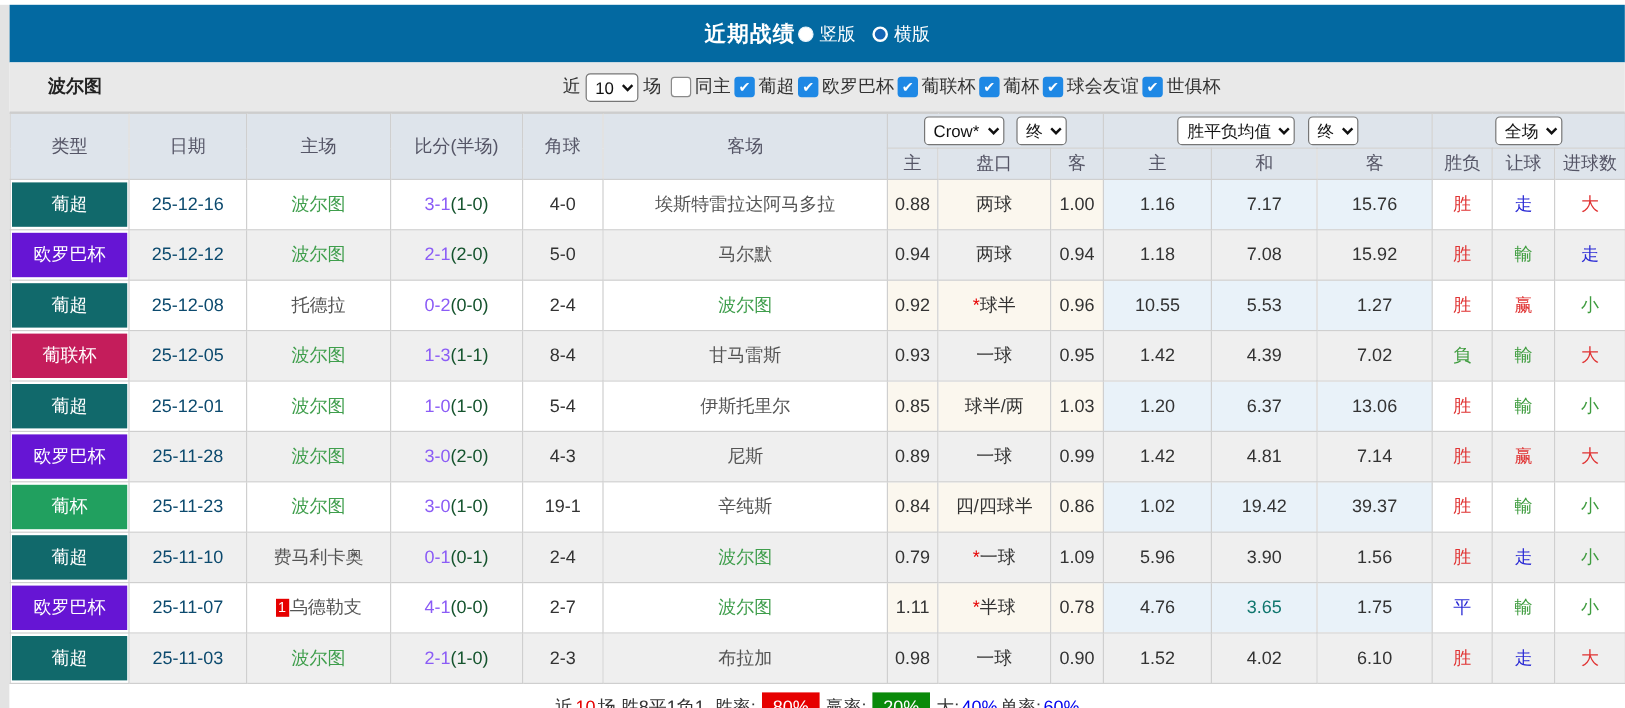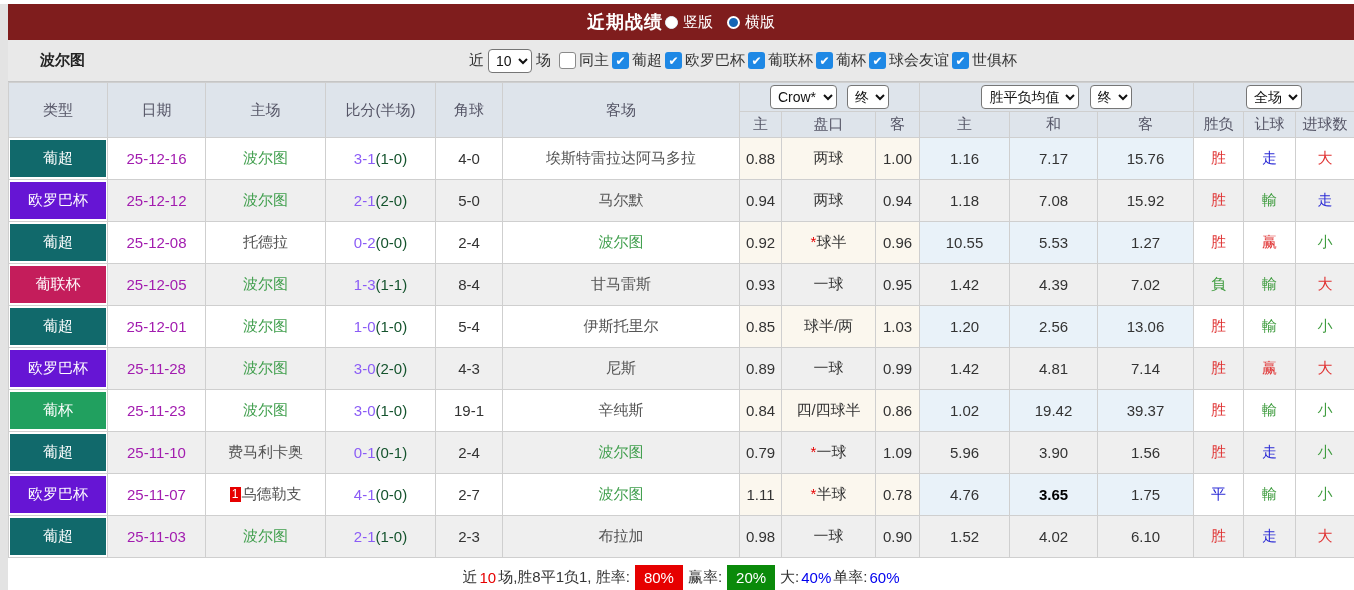--- a/index.html
+++ b/index.html
@@ -7,21 +7,21 @@
     width: 1354px; height: 590px; overflow: hidden;
     background: #ffffff;
     font-family: "Liberation Sans", "DejaVu Sans", sans-serif;
     color: #333;
   }
   .left-strip { position: absolute; left: 0; top: 4px; width: 8px; height: 586px; background: #e3e3e3; }
   .widget { position: absolute; left: 8px; top: 4px; width: 1346px; }
 
   
   .titlebar {
-    height: 36px; background: #7f1d1d; display: flex; align-items: center; justify-content: center;
+    height: 48px; background: #0369a1; display: flex; align-items: center; justify-content: center;
   }
   .titlebar .title { color: #fff; font-weight: bold; font-size: 18px; letter-spacing: 1px; }
   .radio { display: inline-block; width: 13px; height: 13px; border-radius: 50%; margin: 0 5px 0 2px; }
   .radio.checked { background: #fff; border: 1px solid #e8f4fb; }
   .radio.unchecked { background: #1565b5; border: 2px solid #fff; margin-left: 14px; }
   .radio-label { color: #fff; font-size: 15px; }
 
   
   .filterbar {
     height: 42px; background: #e9e9e9; display: flex; align-items: center; position: relative;
@@ -45,30 +45,30 @@
   table { border-collapse: collapse; table-layout: fixed; width: 1346px; font-size: 15px; }
   th, td { border: 1px solid #cfcfcf; text-align: center; padding: 0; overflow: hidden; white-space: nowrap; }
   thead th { background: #dee4eb; color: #556; font-weight: normal; }
   thead tr.hrow1 th { height: 29px; }
   thead tr.hrow2 th { height: 26px; }
   thead .sel-group select { margin: 0 3px; }
   tbody tr { height: 41px; background: #fff; }
   tbody tr.alt td { background: #efefef; }
   td.c-type { background: #fff !important; }
   .badge { height: 37px; margin: 2px 1px; display: flex; align-items: center; justify-content: center; color: #fff; font-size: 15px; }
-  .c-date { color: #a21caf; }
+  .c-date { color: #0c4a6e; }
   .team { color: #555; }
   .team.green { color: #3f9e4c; }
   .rank { display: inline-block; background: #e60000; color: #fff; font-size: 12px; line-height: 15px; min-width: 11px; padding: 0 2px; margin-right: 1px; vertical-align: 1px; }
   .s-main { color: #8b5cf6; }
   .s-half { color: #14532d; }
   tr td.asia { background: #fbf7ee; }
   tr td.euro { background: #e9f2f9; }
   .star { color: #e60000; }
-  td.euro.hot { color: #000000; font-weight: bold; }
+  td.euro.hot { color: #0f766e; }
 
   
   .summary { height: 34px; display: flex; align-items: center; justify-content: center; font-size: 15px; background: #fff; padding-top: 4px; }
   .seg { margin: 0 1px; }
   .seg.red { color: #e60000; }
   .seg.blue { color: #0000ee; }
   .seg.badge-red { background: #e60000; color: #fff; padding: 4px 9px; margin: 0 4px; }
   .seg.badge-green { background: #0a8a0a; color: #fff; padding: 4px 9px; margin: 0 4px; }
 </style>
 </head>
@@ -244,21 +244,21 @@
           </td>
     <td class="c-date">25-12-01</td>
     <td class="c-home"><span class="team green">波尔图</span></td>
     <td class="c-score"><span class="s-main">1-0</span><span class="s-half">(1-0)</span></td>
     <td class="c-corner">5-4</td>
     <td class="c-away"><span class="team">伊斯托里尔</span></td>
     <td class="asia">0.85</td>
     <td class="asia">球半/两</td>
     <td class="asia">1.03</td>
     <td class="euro">1.20</td>
-    <td class="euro">2.56</td>
+    <td class="euro">6.37</td>
     <td class="euro">13.06</td>
     <td class="res" style="color: rgb(224, 51, 51);">胜</td>
     <td class="res" style="color: rgb(63, 156, 63);">輸</td>
     <td class="res" style="color: rgb(63, 156, 63);">小</td>
   </tr>
         <tr class="alt">
     <td class="c-type">
             <div class="badge" style="background: rgb(102, 21, 212);">欧罗巴杯</div>
           </td>
     <td class="c-date">25-11-28</td>

